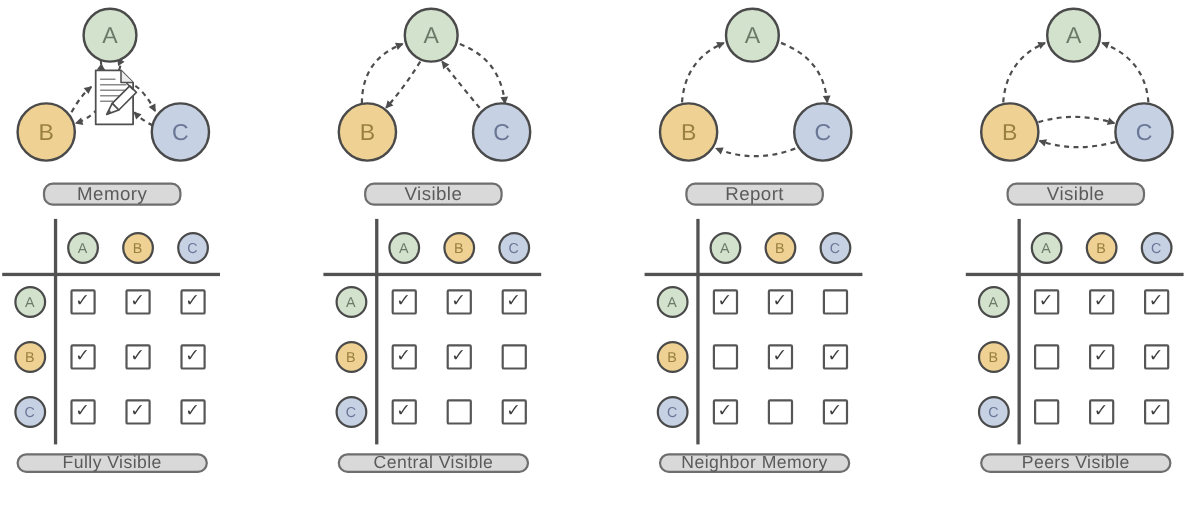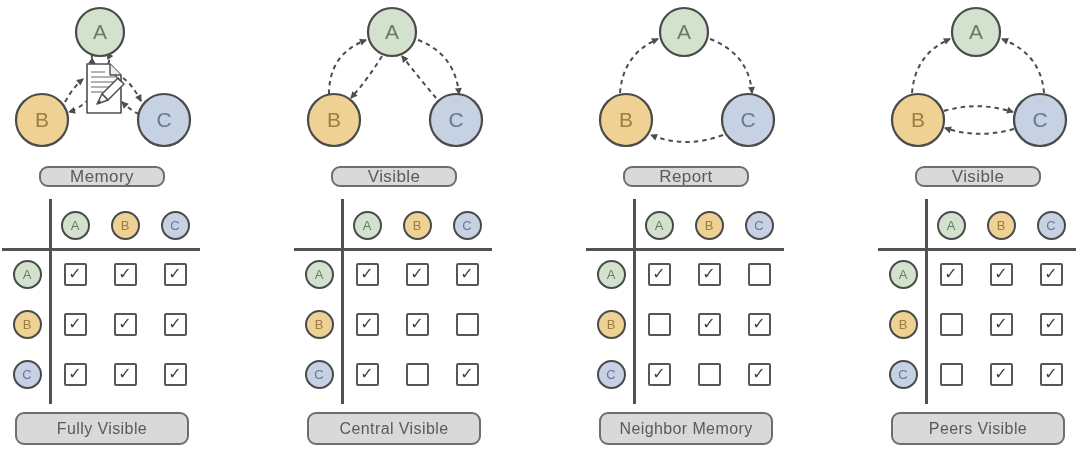--- a/index.html
+++ b/index.html
@@ -37,21 +37,21 @@
   .pill {
     background: var(--btnbg);
     border: 2.5px solid var(--btnbd);
     border-radius: 9px;
     color: var(--txt);
     display: flex; align-items: center; justify-content: center;
     box-sizing: border-box;
     letter-spacing: 0.4px;
   }
   .type-pill  { width: 126px; height: 21px; margin-top: 4px;  font-size: 17px; }
-  .bottom-pill{ width: 174px; height: 33px; margin-top: 13px; font-size: 16px; }
+  .bottom-pill{ width: 174px; height: 18px; margin-top: 13px; font-size: 16px; }
 
   
   .matrix {
     position: relative;
     display: grid;
     grid-template-columns: 46px 50px 50px 50px;
     grid-template-rows: 47px 50px 50px 50px;
     width: 196px; height: 197px;
     margin-top: 15px;
   }

